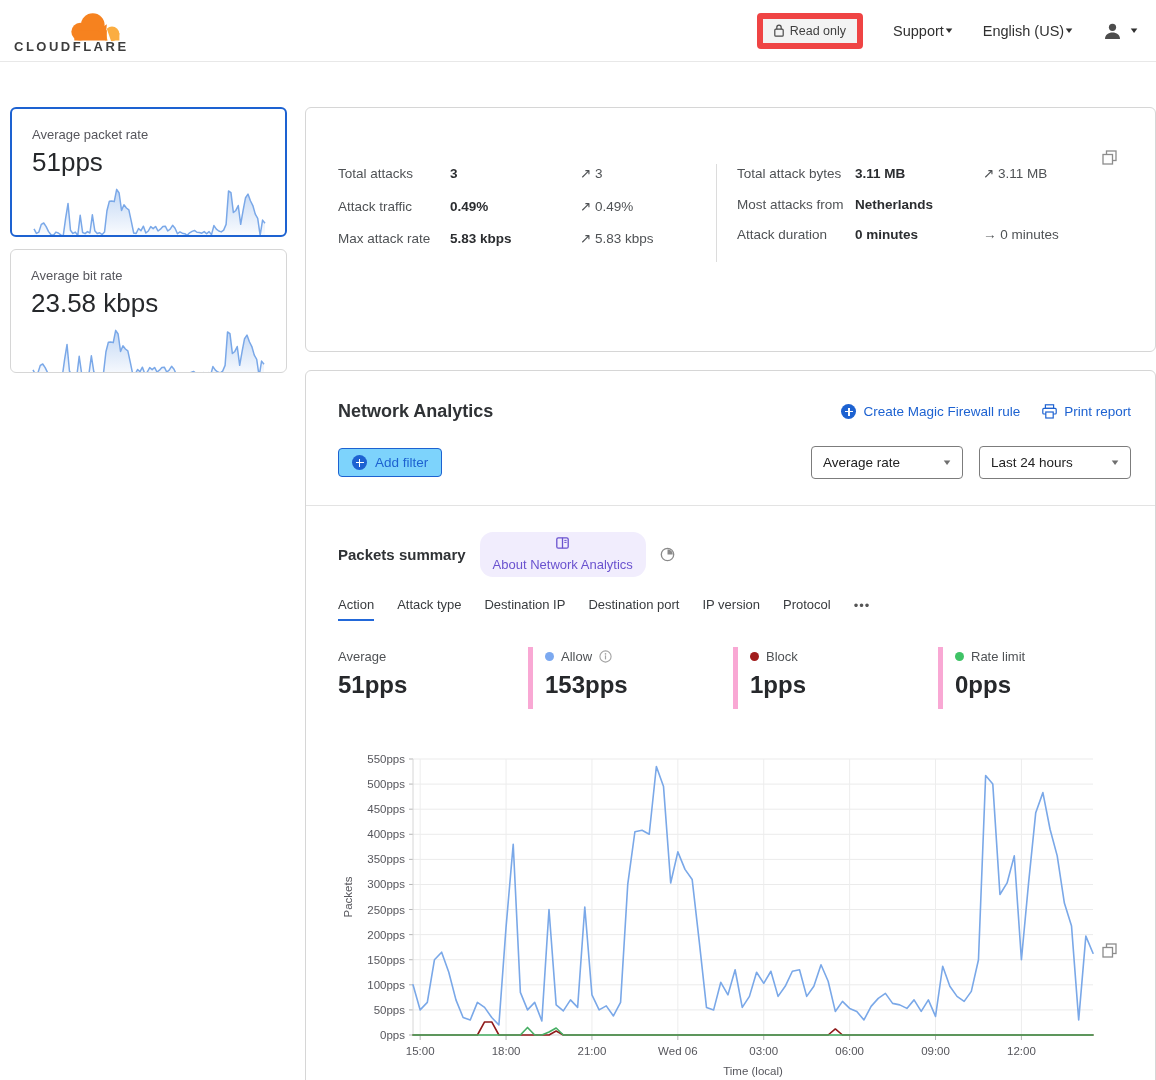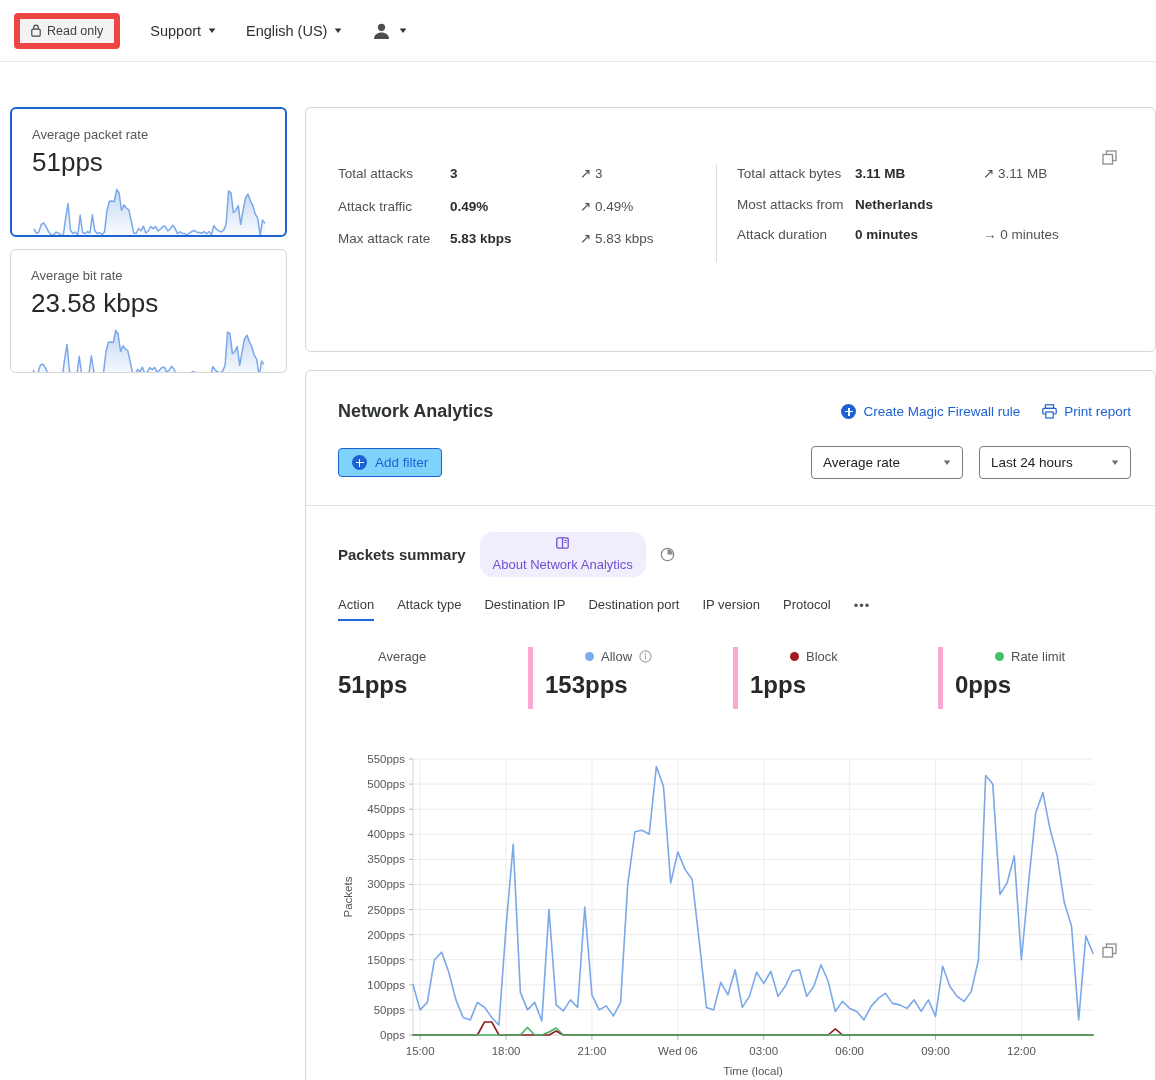--- a/index.html
+++ b/index.html
@@ -8,21 +8,21 @@
 
   
   .header { position:relative; height:62px; border-bottom:1px solid #e8e8e8;
     display:flex; align-items:center; justify-content:space-between; padding:0 18px 0 14px; }
   .logo { display:flex; flex-direction:column; align-items:flex-start; line-height:1; }
   .logo svg { margin-left:50px; display:block; }
   .logo-text { font-size:13px; font-weight:bold; letter-spacing:2.5px; color:#3d3d3d; margin-top:-2px; }
   .header-right { display:flex; align-items:center; gap:30px; }
   .readonly-badge { display:flex; align-items:flex-start; gap:6px; background:#f3f3f3;
     border:6px solid #ef4444; border-radius:4px; padding:5px 11px; font-size:12.5px; color:#3f3f3f; }
-  .menu-item { display:flex; align-items:center; gap:7px; font-size:14.5px; color:#303030; cursor:pointer; }
+  .menu-item { display:flex; align-items:center; gap:1px; font-size:14.5px; color:#303030; cursor:pointer; }
   .caret { font-size:8px; color:#303030; transform:scaleX(1.4); display:inline-block; }
   .user-menu { display:flex; align-items:center; gap:8px; }
 
   
   .left-col { position:absolute; left:10px; top:107px; width:277px; }
   .main-col { position:absolute; left:305px; top:107px; width:851px; }
 
   .metric-card { background:#fff; border:1px solid #d6d6d6; border-radius:6px;
     padding:18px 20px 6px 20px; height:124px; margin-bottom:12px; cursor:pointer; overflow:hidden; }
   .metric-card.selected { border:2px solid #1d62d1; height:130px; }
@@ -73,31 +73,43 @@
   .ps-popout { position:absolute; right:38px; top:570px; }
 
   .tabs { display:flex; gap:23px; margin-top:20px; align-items:center; }
   .tab { font-size:13px; color:#393c3f; padding-bottom:7px; border-bottom:2px solid transparent; cursor:pointer; }
   .tab.active { border-bottom:2px solid #2268d9; }
   .tab-overflow { color:#555; font-size:13px; letter-spacing:1px; cursor:pointer; padding-bottom:7px; }
 
   .kpi-row { display:grid; grid-template-columns:190px 205px 205px 1fr; margin-top:26px; }
   .kpi { padding:2px 0 10px 0; }
   .kpi + .kpi { border-left:5px solid #f9a8d4; padding-left:12px; }
-  .kpi-label { display:flex; align-items:center; gap:7px; font-size:13px; color:#4f5255;margin-left:40px; }
+  .kpi-label { display:flex; align-items:center; gap:7px; font-size:13px; color:#4f5255; }
   .dot { width:9px; height:9px; border-radius:50%; display:inline-block; }
   .kpi-value { font-size:24px; font-weight:600; color:#26282b; margin-top:7px; }
 
   .chart-wrap { margin-top:42px; }
   text { font-family:"Liberation Sans", sans-serif; }
 </style>
 </head>
 <body>
 
 <div class="header">
+  <div class="logo">
+    <svg width="62" height="34" viewBox="0 0 80 46">
+      <circle cx="63" cy="35" r="10" fill="#FBAD41"></circle>
+      <rect x="54" y="34" width="19" height="10" fill="#FBAD41"></rect>
+      <line x1="49" y1="14" x2="60" y2="46" stroke="#fff" stroke-width="4"></line>
+      <circle cx="20" cy="32" r="12" fill="#F6821F"></circle>
+      <circle cx="37" cy="23" r="16" fill="#F6821F"></circle>
+      <rect x="12" y="30" width="44" height="14" fill="#F6821F"></rect>
+      <path d="M44 30 l12 -8 l-2 22 z" fill="#F6821F"></path>
+    </svg>
+    <span class="logo-text">CLOUDFLARE</span>
+  </div>
   <div class="header-right">
     <div class="readonly-badge">
       <svg width="10" height="13" viewBox="0 0 10 13">
         <rect x="0.8" y="5.2" width="8.4" height="7" rx="1" fill="none" stroke="#4a4a4a" stroke-width="1.2"></rect>
         <path d="M2.8 5.2 V3.4 a2.2 2.2 0 0 1 4.4 0 V5.2" fill="none" stroke="#4a4a4a" stroke-width="1.2"></path>
       </svg>
       <span>Read only</span>
     </div>
     <div class="menu-item">
       <span>Support</span>

